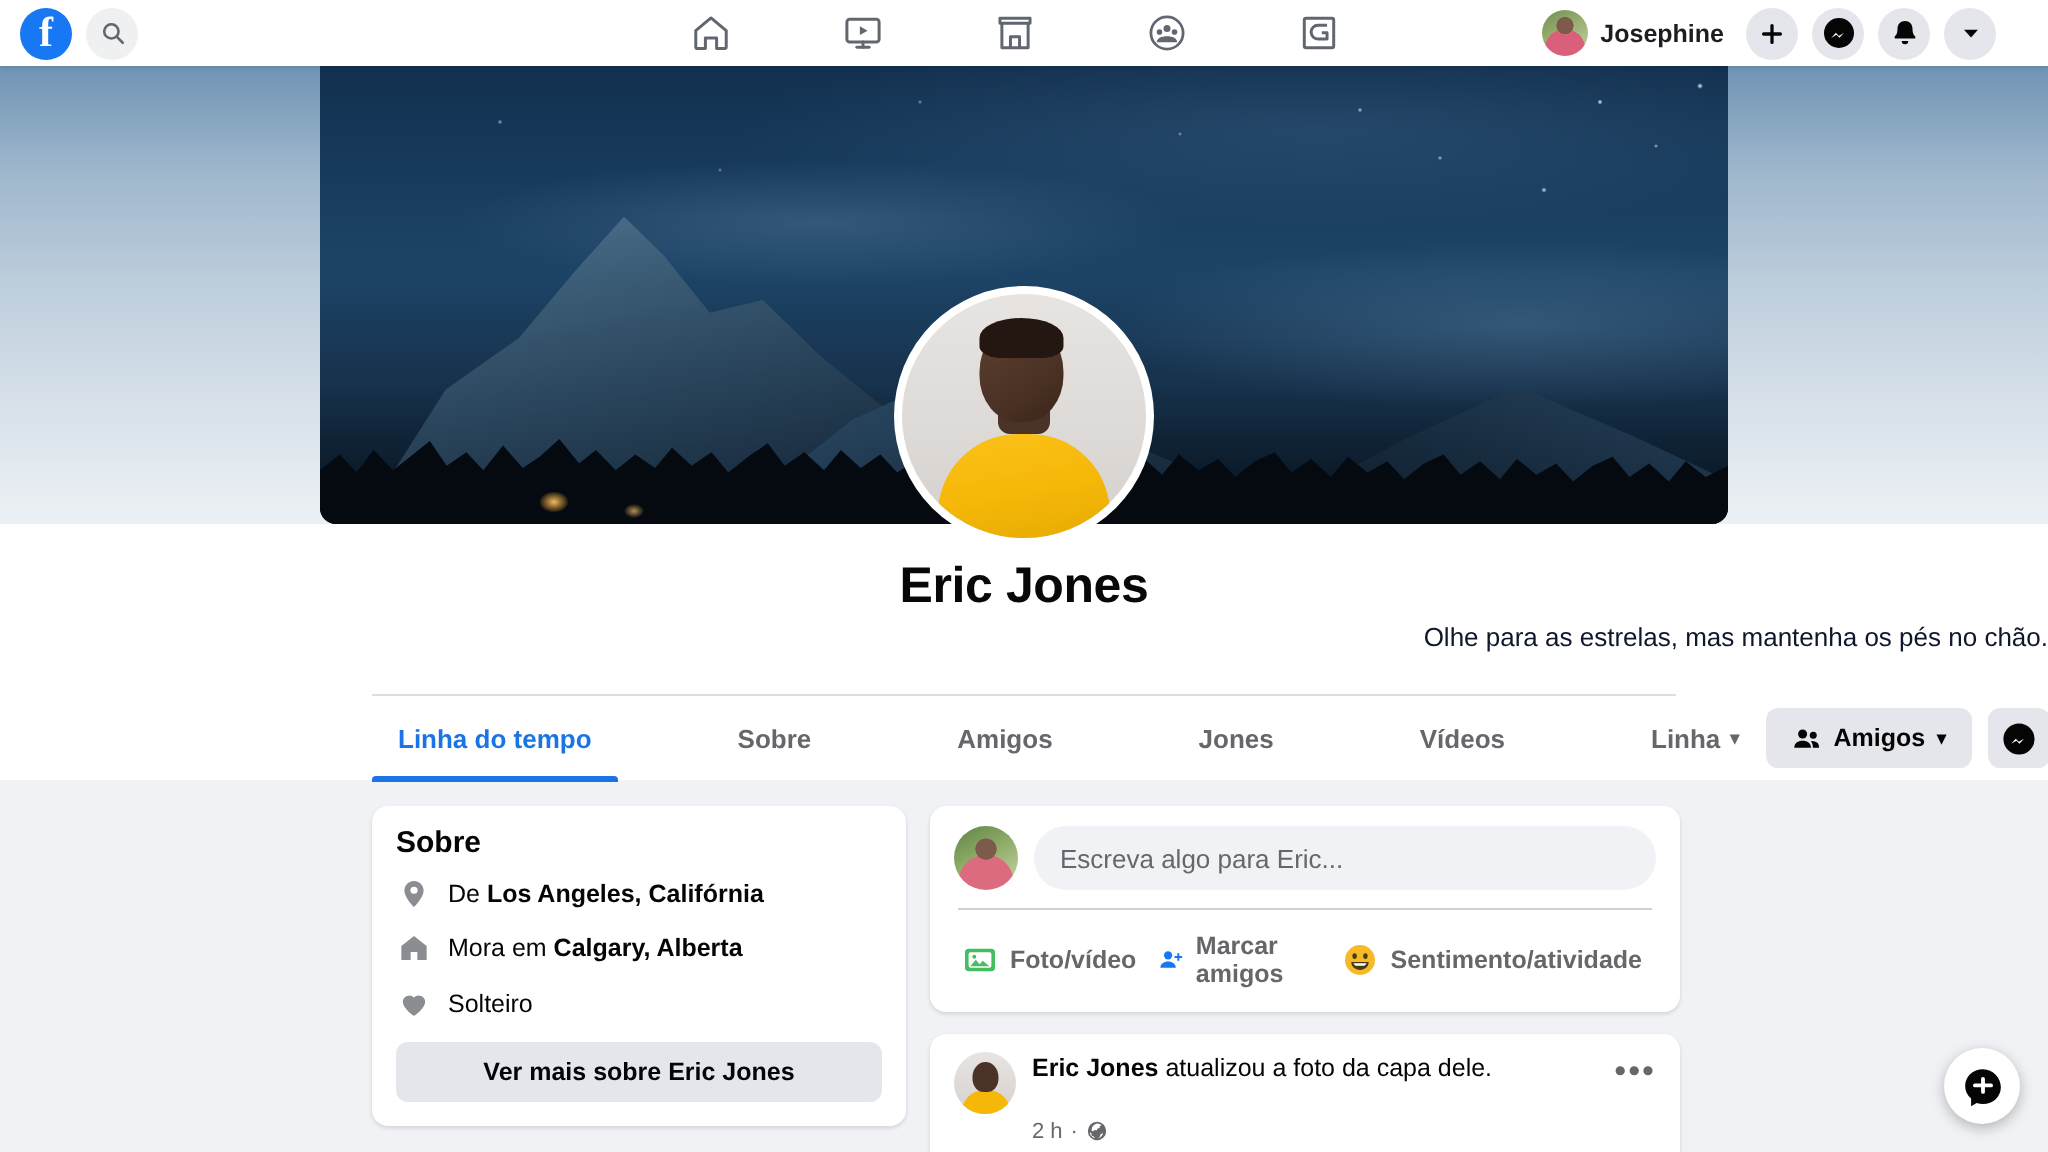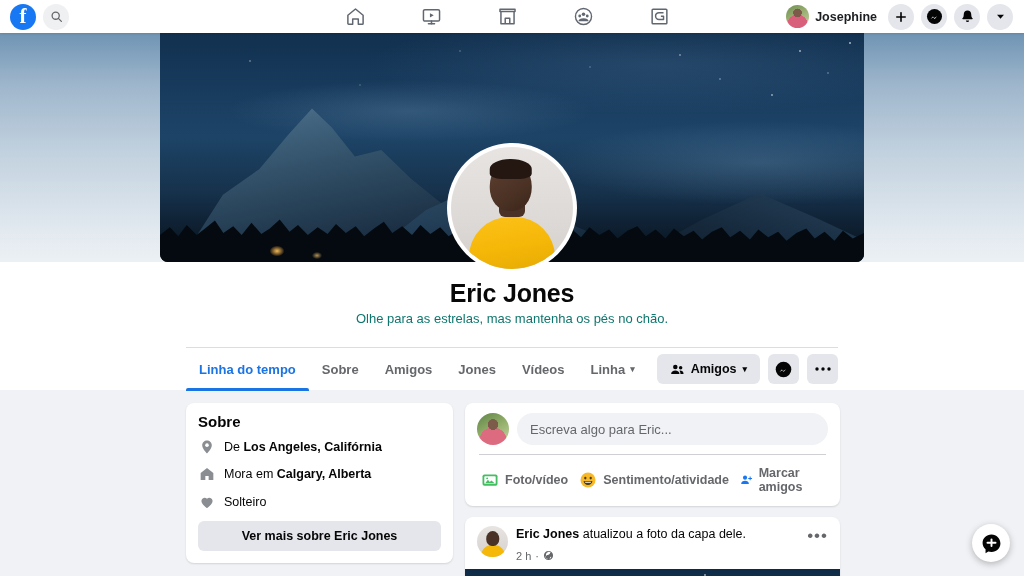--- a/index.html
+++ b/index.html
@@ -35,21 +35,21 @@
     background: #eff0f2; display: flex; align-items: center; justify-content: center;
     flex: none; cursor: pointer;
   }
   .tb-center {
     flex: 1; display: flex; align-items: center; justify-content: center;
     gap: 52px; margin-left: -40px;
   }
   .nav-ico { width: 24px; height: 24px; display: flex; align-items: center; justify-content: center; cursor: pointer; }
   .tb-right {
     display: flex; align-items: center; gap: 7px;
-    padding-right: 11px; width: 270px; justify-content: flex-end;
+    padding-right: 26px; width: 270px; justify-content: flex-end;
   }
   .me-chip { display: flex; align-items: center; gap: 6px; cursor: pointer; margin-right: 4px; }
   .me-av {
     width: 23px; height: 23px; border-radius: 50%; flex: none;
     background:
       radial-gradient(circle at 50% 34%, #7d5b4a 0 22%, transparent 23%),
       radial-gradient(circle at 50% 86%, #d9607a 0 44%, transparent 45%),
       linear-gradient(150deg, #6f8f55 0%, #94ab6c 40%, #c9d3a8 100%);
   }
   .me-name { font-size: 12.5px; font-weight: 600; color: #1c1e21; white-space: nowrap; }
@@ -159,30 +159,30 @@
   }
 
   
   .pname {
     position: absolute; left: 0; top: 279px; width: 1024px;
     text-align: center; font-size: 25px; font-weight: 700; color: #080809;
     letter-spacing: -.2px;
   }
   .pbio {
     position: absolute; left: 0; top: 311px; width: 1024px;
-    text-align: center; font-size: 13px; color: #0f766e;
+    text-align: right; font-size: 13px; color: #0f172a;
   }
 
   
   .tabrow {
     position: absolute; left: 186px; top: 347px; width: 652px; height: 43px;
     border-top: 1px solid #dadde1;
     display: flex; align-items: center;
   }
-  .tabs { display: flex; align-items: flex-end; height: 43px; }
+  .tabs { display: flex; align-items: flex-end; height: 43px; gap: 47px; }
   .tab {
     position: relative; height: 43px; display: flex; align-items: center;
     padding: 0 13px; font-size: 13px; font-weight: 600; color: #65676b;
     cursor: pointer; white-space: nowrap; gap: 5px;
   }
   .tab.active { color: #1b74e4; }
   .tab.active::after {
     content: ""; position: absolute; left: 0; right: 0; bottom: 0;
     height: 3px; background: #1b74e4; border-radius: 2px 2px 0 0;
   }
@@ -249,21 +249,21 @@
   .post-head { display: flex; align-items: flex-start; padding: 9px 12px 7px; gap: 8px; border-radius: 23px; }
   .post-av {
     width: 31px; height: 31px; border-radius: 50%; flex: none; overflow: hidden;
     position: relative; background: linear-gradient(to bottom,#e7e4e2,#d6d1cd);
   }
   .post-av .b { position: absolute; left: 50%; transform: translateX(-50%); bottom: -5px; width: 24px; height: 17px; background: #f5b708; border-radius: 11px 11px 4px 4px; }
   .post-av .h { position: absolute; left: 50%; transform: translateX(-52%); bottom: 11px; width: 13px; height: 15px; background: #4a3226; border-radius: 50% 50% 44% 44%; }
   .post-txt { flex: 1; min-width: 0; }
   .post-line { font-size: 12.5px; color: #050505; line-height: 1.35; }
   .post-line b { font-weight: 700; }
-  .post-meta { display: flex; align-items: flex-start; gap: 4px; font-size: 11px; color: #65676b; margin-top: 7px; }
+  .post-meta { display: flex; align-items: flex-start; gap: 4px; font-size: 11px; color: #65676b; margin-top: 17px; }
   .post-dots { font-size: 17px; color: #65676b; letter-spacing: 1px; cursor: pointer; line-height: .6; padding-top: 5px; }
   .post-img {
     width: 375px; height: 70px;
     background:
       radial-gradient(1.3px 1.3px at 240px 6px, rgba(255,255,255,.95), transparent),
       radial-gradient(1.6px 1.6px at 290px 8px, rgba(225,243,255,.95), transparent),
       radial-gradient(1.1px 1.1px at 312px 12px, rgba(255,255,255,.7), transparent),
       radial-gradient(1.2px 1.2px at 190px 14px, rgba(255,255,255,.6), transparent),
       radial-gradient(1px 1px at 120px 9px, rgba(255,255,255,.5), transparent),
       radial-gradient(1.1px 1.1px at 60px 16px, rgba(200,230,255,.55), transparent),
@@ -403,36 +403,36 @@
       <div class="comp-act">
         <svg width="18" height="18" viewBox="0 0 24 24">
           <rect x="2" y="4.5" width="20" height="15" rx="2.5" fill="#45bd62"></rect>
           <rect x="4.4" y="6.9" width="15.2" height="10.2" rx="1.2" fill="#fff"></rect>
           <path d="M5.6 16.2l3.6-4.4 2.6 3 2-2.3 4.4 3.7z" fill="#45bd62"></path>
           <circle cx="8.2" cy="9.8" r="1.3" fill="#45bd62"></circle>
         </svg>
         <span>Foto/vídeo</span>
       </div>
       <div class="comp-act">
+        <svg width="18" height="18" viewBox="0 0 24 24" fill="#1877f2">
+          <circle cx="9.5" cy="7.6" r="3.9"></circle>
+          <path d="M2.2 19.4c0-4 3.3-6.1 7.3-6.1s7.3 2.1 7.3 6.1z"></path>
+          <path d="M18.2 5.6h1.9v2.6h2.6v1.9h-2.6v2.6h-1.9v-2.6h-2.6V8.2h2.6z"></path>
+        </svg>
+        <span>Marcar amigos</span>
+      </div>
+      <div class="comp-act">
         <svg width="18" height="18" viewBox="0 0 24 24">
           <circle cx="12" cy="12" r="10" fill="#f7b928"></circle>
           <ellipse cx="8.4" cy="9.4" rx="1.5" ry="1.9" fill="#493b12"></ellipse>
           <ellipse cx="15.6" cy="9.4" rx="1.5" ry="1.9" fill="#493b12"></ellipse>
           <path d="M6.2 13.4h11.6c0 3.2-2.6 5.2-5.8 5.2s-5.8-2-5.8-5.2z" fill="#493b12"></path>
           <path d="M7.6 14.2h8.8c-.3.7-.8 1.2-1.4 1.6H9c-.6-.4-1.1-.9-1.4-1.6z" fill="#fff"></path>
         </svg>
         <span>Sentimento/atividade</span>
-      </div>
-      <div class="comp-act">
-        <svg width="18" height="18" viewBox="0 0 24 24" fill="#1877f2">
-          <circle cx="9.5" cy="7.6" r="3.9"></circle>
-          <path d="M2.2 19.4c0-4 3.3-6.1 7.3-6.1s7.3 2.1 7.3 6.1z"></path>
-          <path d="M18.2 5.6h1.9v2.6h2.6v1.9h-2.6v2.6h-1.9v-2.6h-2.6V8.2h2.6z"></path>
-        </svg>
-        <span>Marcar amigos</span>
       </div>
     </div>
   </div>
 
   <div class="post">
     <div class="post-head">
       <div class="post-av">
         <div class="b"></div>
         <div class="h"></div>
       </div>

